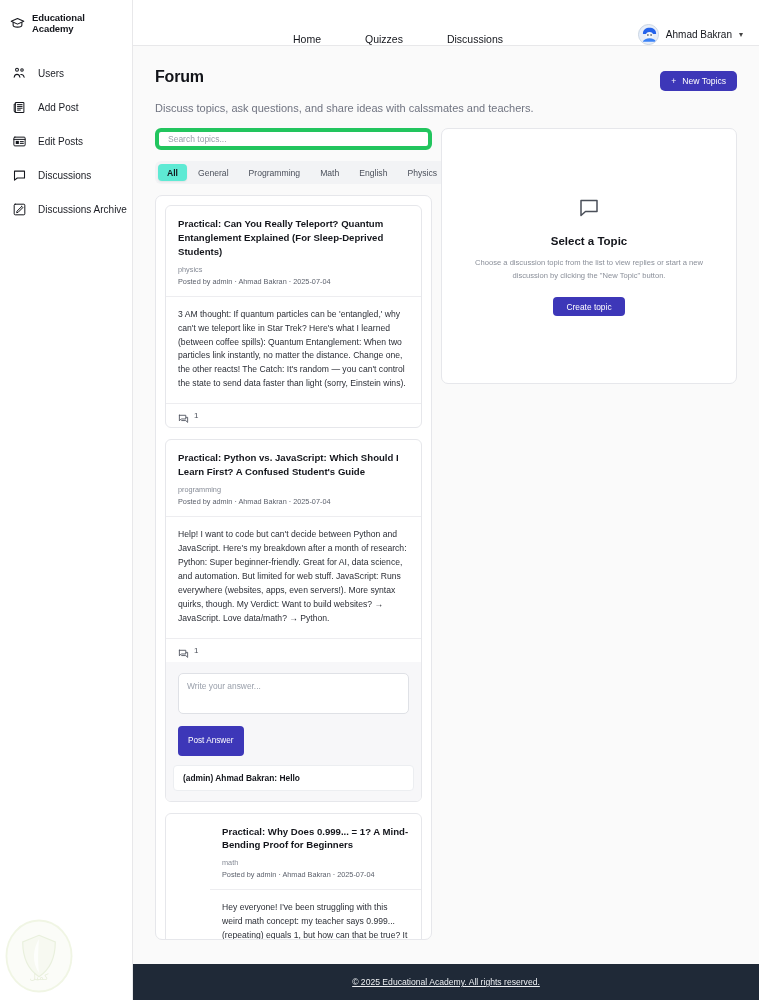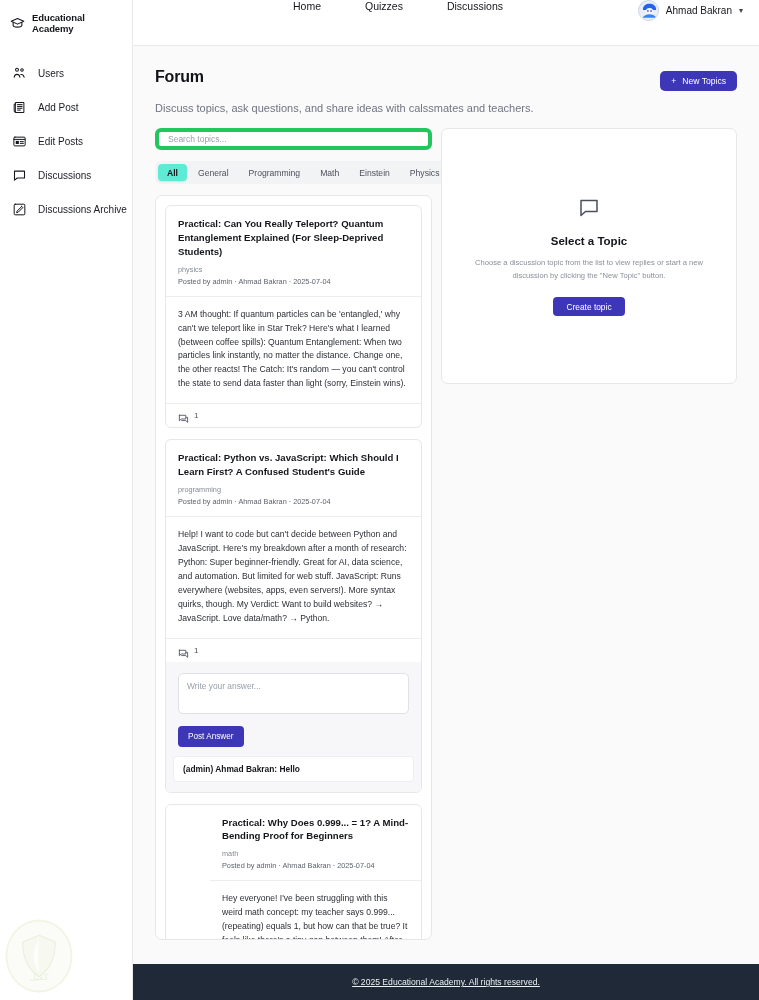--- a/index.html
+++ b/index.html
@@ -33,21 +33,21 @@
   }
   .nav-label { font-size: 10px; color: #1b1d24; white-space: nowrap; }
   .ic { width: 15px; height: 15px; flex: 0 0 15px; display: block; }
 
   
   .main { flex: 1 1 auto; height: 1000px; display: flex; flex-direction: column; background: #fafafa; }
 
   .topbar {
     height: 46px; background: #ffffff;
     border-bottom: 1px solid #e8e8ea;
-    display: flex; align-items: flex-start;
+    display: flex; align-items: flex-end;
     padding: 0 16px 0 0;
     flex: 0 0 46px;
   }
   .topnav { display: flex; align-items: center; gap: 44px; margin-left: 160px; }
   .topnav a { font-size: 10.5px; color: #14161c; text-decoration: none; }
   .user-area { margin-left: auto; display: flex; align-items: center; gap: 7px; cursor: pointer; }
   .avatar {
     width: 21px; height: 21px; border-radius: 50%;
     background: #dbeafe; border: 1px solid #cbd5e1;
     position: relative; overflow: hidden; flex: 0 0 21px;
@@ -128,21 +128,21 @@
     border: 1px solid #dfe1e6; border-radius: 5px;
     background: #fff; resize: none;
     font-family: inherit; font-size: 8.4px; color: #333;
     padding: 7px 8px; outline: none;
   }
   .answer-area::placeholder { color: #9aa0ab; }
   .btn-post {
     margin-top: 8px; background: #3d37b8; color: #fff;
     border: none; border-radius: 4px;
     font-size: 8.2px; font-family: inherit;
-    height: 21px; padding: 0 10px; cursor: pointer;
+    height: 30px; padding: 0 10px; cursor: pointer;
   }
   .replies { padding: 9px 7px 10px 7px; background: #f7f7f9; }
   .reply {
     background: #fff; border: 1px solid #eceef1; border-radius: 4px;
     padding: 7px 9px; font-size: 8.4px; color: #14161c; font-weight: 700;
   }
 
   
   .detail-panel {
     background: #fff; border: 1px solid #e6e7eb; border-radius: 7px;
@@ -289,21 +289,21 @@
 
         <div class="col-left">
 
           <input class="search-input" type="text" placeholder="Search topics..." style="">
 
           <div class="tabs">
             <div class="tab active">All</div>
             <div class="tab">General</div>
             <div class="tab">Programming</div>
             <div class="tab">Math</div>
-            <div class="tab">Einstein</div>
+            <div class="tab">English</div>
             <div class="tab">Physics</div>
           </div>
 
           <div class="topic-list">
 
             <article class="topic-card">
               <div class="tc-head">
                 <div class="tc-title">Practical: Can You Really Teleport? Quantum Entanglement Explained (For Sleep-Deprived Students)</div>
                 <div class="tc-cat">physics</div>
                 <div class="tc-meta">Posted by admin · Ahmad Bakran · 2025-07-04</div>

